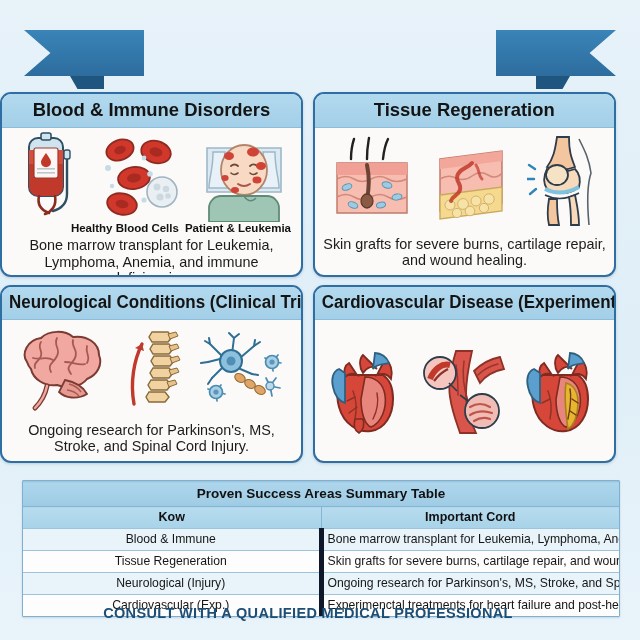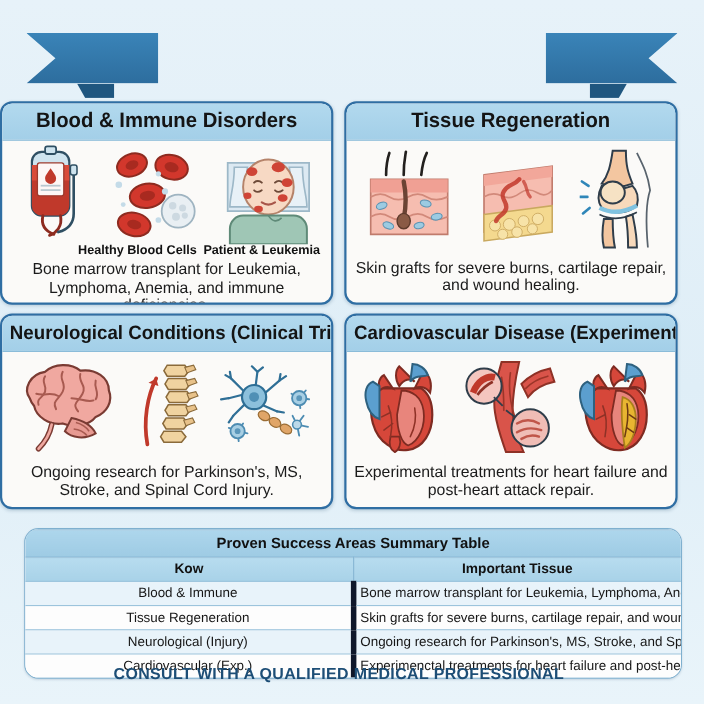--- a/index.html
+++ b/index.html
@@ -65,21 +65,21 @@
   }
   .sublabel.sl1{margin-left:92px;}
   .caption{
     text-align:center;font-size:14.4px;color:#1b1b1b;line-height:1.16;
     padding:3px 6px 6px;font-family:"Liberation Sans Narrow","Liberation Sans",sans-serif;
   }
 
   
   .table-wrap{
     position:absolute;left:22px;top:480px;width:596px;
-    border:1px solid #7fb0cf;border-radius:13px;overflow:hidden;
+    border:1px solid #7fb0cf;border-radius:1px;overflow:hidden;
     background:#fff;box-shadow:0 1px 2px rgba(40,80,115,.18);
   }
   table{border-collapse:collapse;width:100%;table-layout:fixed;}
   .tbl-title td{
     background:linear-gradient(180deg,#add6ec 0%,#9ecbe4 100%);
     text-align:center;font-weight:bold;font-size:13.5px;color:#111;padding:4px 0 5px;
     font-family:"Liberation Sans Narrow","Liberation Sans",sans-serif;
   }
   th{
     background:linear-gradient(180deg,#b7dcef 0%,#a8d2e8 100%);
@@ -394,34 +394,33 @@
               <path d="M50 40c2 10 0 20-2 30"></path>
                 <path d="M52 50l6 4"></path>
                 <path d="M50 62l6 4"></path>
             </g>
             <g fill="none" stroke="#8e3126" stroke-width="1.4" stroke-linecap="round">
               <path d="M28 42c4 10 4 18 2 28"></path>
                 <path d="M30 50l-8 4"></path>
             </g>
           </svg>
         </div>
-        <div class="caption">Experimental treatments for heart failure and post-heart attack repair.</div>
       </div>
     </div>
   </div>
 
   <div class="table-wrap">
     <table>
       <tbody>
           <tr class="tbl-title">
         <td colspan="2">Proven Success Areas Summary Table</td>
       </tr>
       <tr>
         <th class="col-row">Kow</th>
-        <th>Important Tissue</th>
+        <th>Important Cord</th>
       </tr>
       <tr class="odd">
         <td class="col-row">Blood &amp; Immune</td>
         <td>Bone marrow transplant for Leukemia, Lymphoma, Anemia, and immune deficiencies.</td>
       </tr>
       <tr class="even">
         <td class="col-row">Tissue Regeneration</td>
         <td>Skin grafts for severe burns, cartilage repair, and wound healing.</td>
       </tr>
       <tr class="odd">

